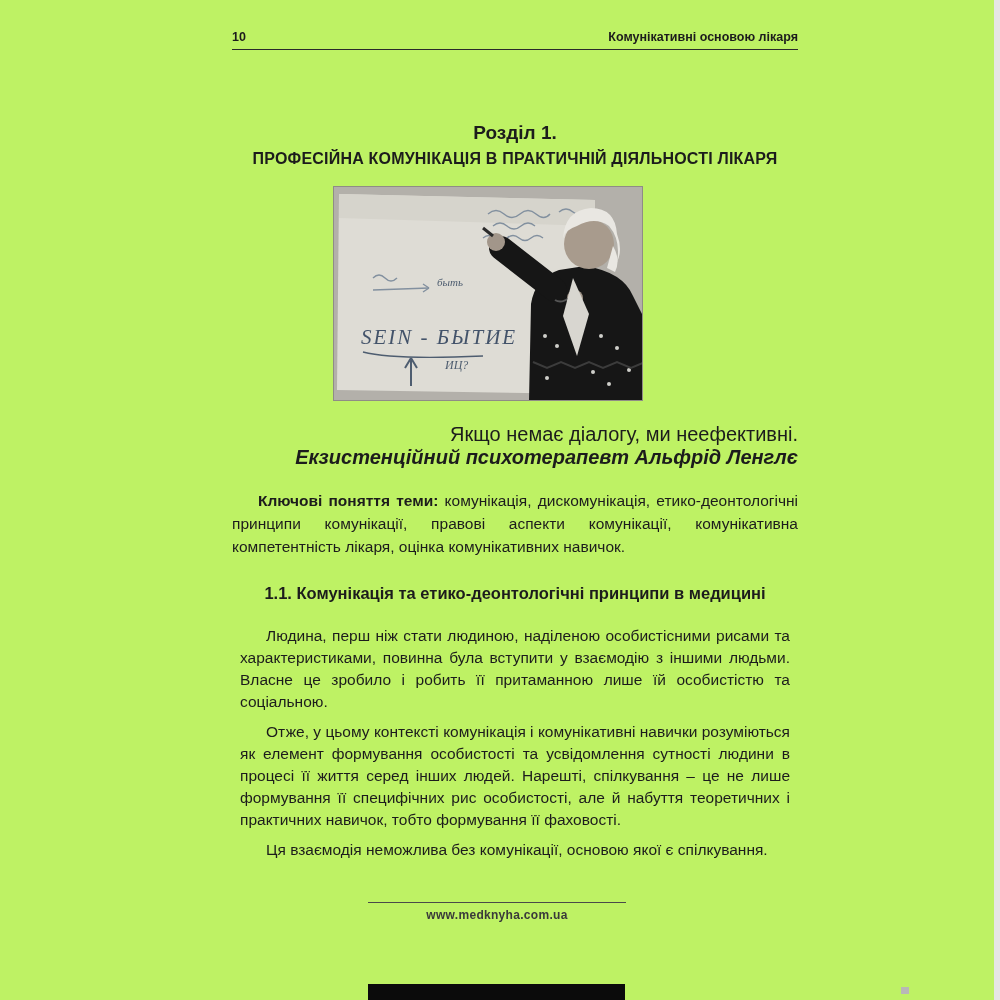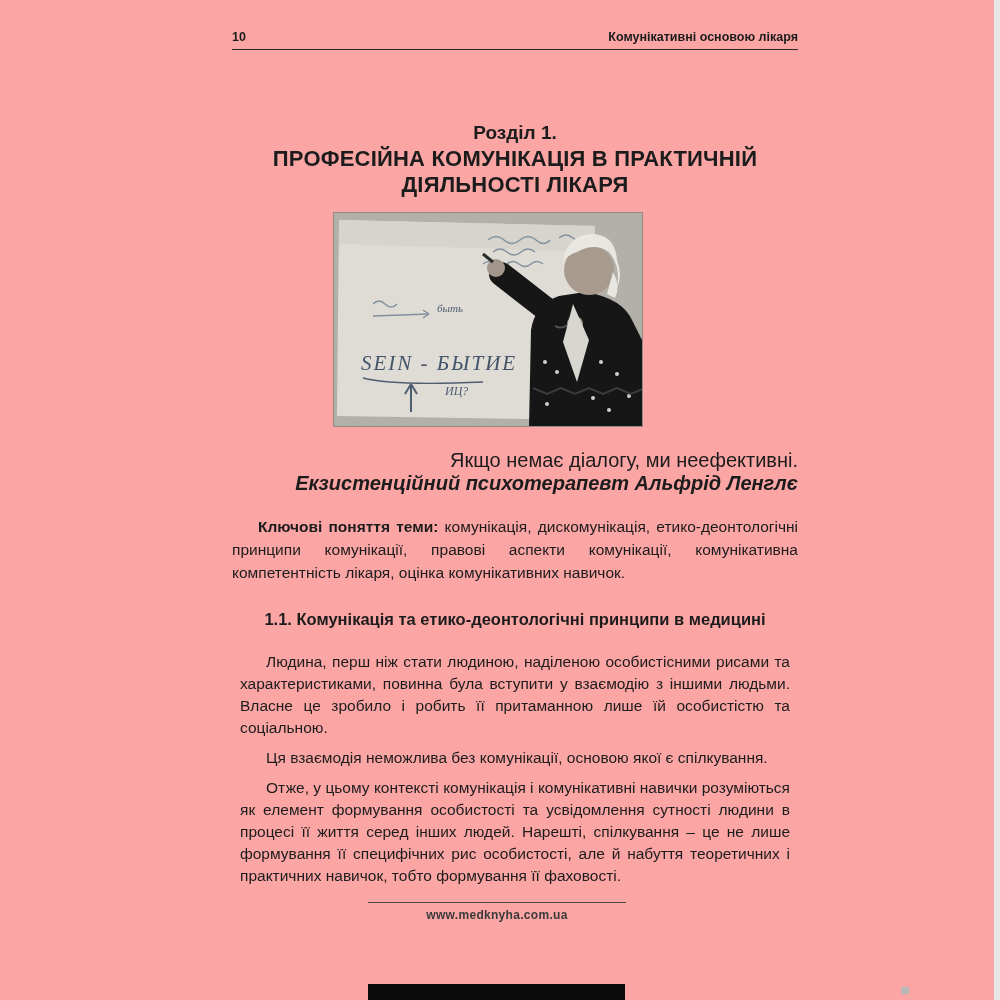--- a/index.html
+++ b/index.html
@@ -6,38 +6,38 @@
   html, body { margin: 0; padding: 0; }
   body {
     width: 1000px; height: 1000px;
     background: #e6e6e4;
     font-family: "Liberation Sans", sans-serif;
     color: #1c1c1c;
   }
   .page {
     position: relative;
     width: 994px; height: 1000px;
-    background: #fca5a5;
+    background: #bef264;
     overflow: hidden;
   }
   .inner { padding: 0 196px 0 232px; }
 
   .running-head {
     display: flex; justify-content: space-between; align-items: flex-end;
     padding-top: 30px;
     font-size: 12.5px; font-weight: bold;
   }
   .head-rule {
     border: none; border-top: 1.6px solid #2a2a2a;
     margin: 5px 0 0 0;
   }
 
   .chapter { text-align: center; margin-top: 70px; font-weight: bold; }
   .chapter-label { font-size: 19px; line-height: 26px; }
-  .chapter-title { font-size: 22px; line-height: 26px; letter-spacing: 0.2px; }
+  .chapter-title { font-size: 16px; line-height: 26px; letter-spacing: 0.2px; }
 
   figure.photo { margin: 14px auto 0; width: 364px; height: 215px; padding: 0; }
   figure.photo svg { display: block; }
 
   .epigraph { text-align: right; margin-top: 22px; font-size: 20px; line-height: 23px; }
   .epigraph .attr { font-weight: bold; font-style: italic; }
 
   p.keywords {
     margin: 20px 0 0 0;
     font-size: 15.5px; line-height: 23px;
@@ -157,22 +157,22 @@
       <div>Якщо немає діалогу, ми неефективні.</div>
       <div class="attr">Екзистенційний психотерапевт Альфрід Ленглє</div>
     </div>
 
     <p class="keywords"><b>Ключові поняття теми:</b> <span>комунікація, дискомунікація, етико-деонтологічні принципи комунікації, правові аспекти комунікації, комунікативна компетентність лікаря, оцінка комунікативних навичок.</span></p>
 
     <h2 class="section-heading">1.1. Комунікація та етико-деонтологічні принципи в медицині</h2>
 
     <div class="body-text">
       <p>Людина, перш ніж стати людиною, наділеною особистісними рисами та характеристиками, повинна була вступити у взаємодію з іншими людьми. Власне це зробило і робить її притаманною лише їй особистістю та соціальною.</p>
+      <p>Отже, у цьому контексті комунікація і комунікативні навички розуміються як елемент формування особистості та усвідомлення сутності людини в процесі її життя серед інших людей. Нарешті, спілкування – це не лише формування її специфічних рис особистості, але й набуття теоретичних і практичних навичок, тобто формування її фаховості.</p>
       <p>Ця взаємодія неможлива без комунікації, основою якої є спілкування.</p>
-      <p>Отже, у цьому контексті комунікація і комунікативні навички розуміються як елемент формування особистості та усвідомлення сутності людини в процесі її життя серед інших людей. Нарешті, спілкування – це не лише формування її специфічних рис особистості, але й набуття теоретичних і практичних навичок, тобто формування її фаховості.</p>
     </div>
 
   </div>
 
   <div class="page-footer">
     <hr class="footer-rule">
     <div class="footer-url">www.medknyha.com.ua</div>
   </div>
 
   <div class="bottom-bar"></div>

